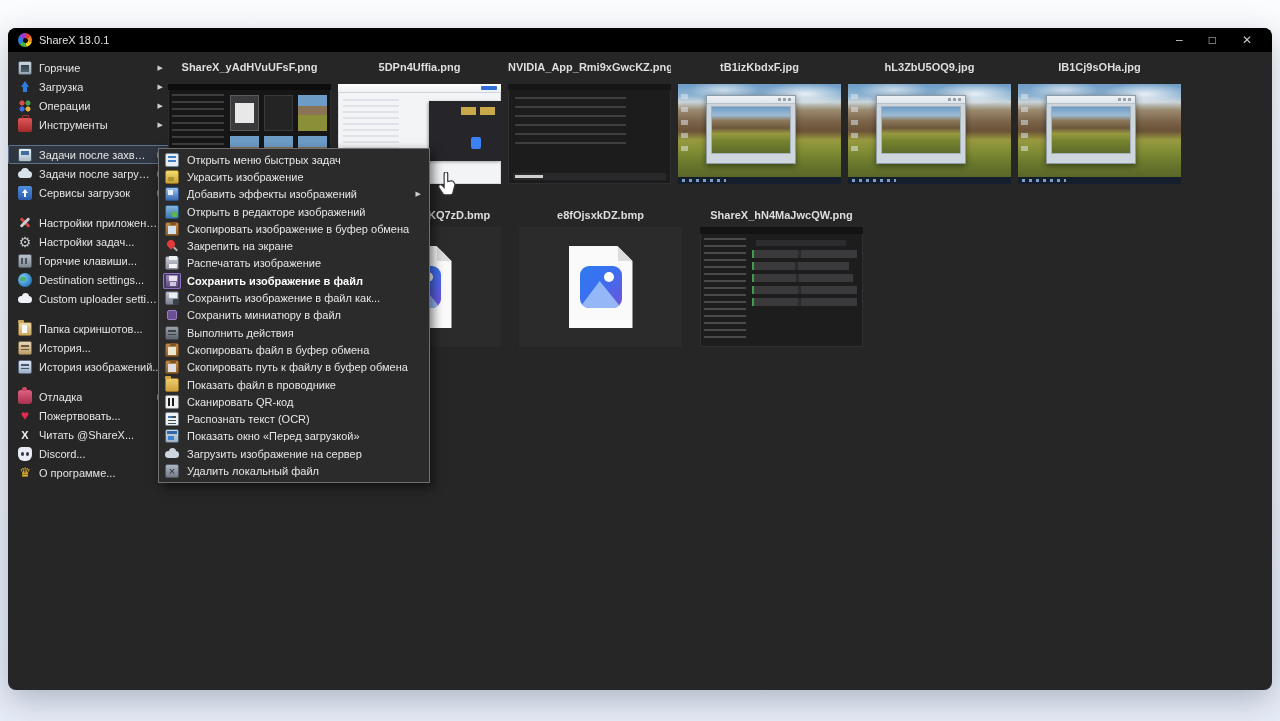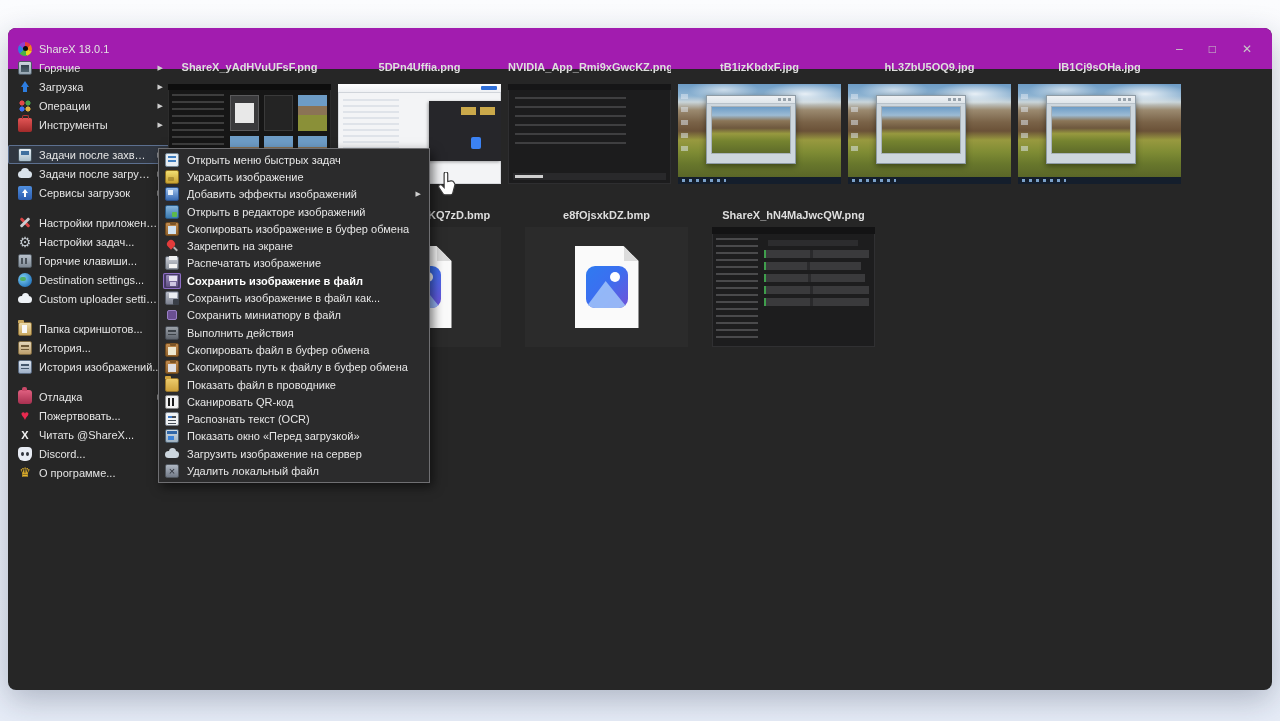--- a/index.html
+++ b/index.html
@@ -8,21 +8,21 @@
     background:linear-gradient(180deg,#fbfcfe 0%,#f0f3fa 45%,#e7edf8 100%);
     font-family:"Liberation Sans", sans-serif;
     -webkit-font-smoothing:antialiased;
   }
   
   .app {
     position:absolute; left:8px; top:28px; width:1264px; height:662px;
     background:#262626; border-radius:8px; overflow:hidden;
     box-shadow:0 10px 32px rgba(25,35,60,.28);
   }
-  .titlebar { height:41px; background:#a21caf; display:flex; align-items:center; padding:0 10px; }
+  .titlebar { height:24px; background:#000000; display:flex; align-items:center; padding:0 10px; }
   .logo {
     width:14px; height:14px; border-radius:50%; margin-right:7px; position:relative; flex:0 0 14px;
     background:conic-gradient(#e83a3a 0 55deg,#f08020 55deg 110deg,#f0d020 110deg 165deg,#48b048 165deg 225deg,#2e7ce0 225deg 300deg,#9040d0 300deg 360deg);
   }
   .logo::after { content:''; position:absolute; inset:4.5px; background:#0b0b0c; border-radius:50%; }
   .titletext { color:#e2e2e2; font-size:11px; }
   .wctrls { margin-left:auto; display:flex; align-items:center; gap:26px; color:#c8c8c8; font-size:12px; padding-right:10px; }
   .wctrls span { cursor:default; line-height:24px; }
 
   
@@ -140,21 +140,21 @@
   .mi-beforewin { background:linear-gradient(#cfd9e2,#9fb2c2); border:1px solid #4e6070; }
   .mi-beforewin::before { left:1px; right:1px; top:1px; height:3px; background:#2f66a8; }
   .mi-beforewin::after { left:2px; bottom:2px; width:6px; height:4px; background:#3b82d8; }
   .mi-upload2::before { left:0; top:4px; width:14px; height:7px; background:#cdd6de; border-radius:6px; }
   .mi-upload2::after { left:4px; top:1px; width:7px; height:7px; background:#cdd6de; border-radius:50%; }
   .mi-delete { background:linear-gradient(#aeb6c2,#737b88); border:1px solid #51575f; }
   .mi-delete::before { content:'×'; color:#2c3038; font-size:11px; line-height:12px; width:12px; text-align:center; left:0; top:0; }
 
   
   .row1 { position:absolute; left:160px; top:30px; display:grid; grid-template-columns:repeat(6,163px); gap:7px; }
-  .row2 { position:absolute; left:330px; top:178px; display:grid; grid-template-columns:repeat(3,163px); gap:24px; }
+  .row2 { position:absolute; left:330px; top:178px; display:grid; grid-template-columns:repeat(3,163px); gap:18px; }
   .fname { height:18px; line-height:18px; text-align:center; color:#dedede; font-size:11px; font-weight:bold; margin-bottom:8px; white-space:nowrap; overflow:hidden; }
   .row2 .fname { margin-bottom:3px; }
   .fname.clip { text-align:left; padding-left:90px; }
   .timg { height:100px; position:relative; overflow:hidden; background:#2e2e2e; }
   .row2 .timg { height:120px; }
 
   
   .art-landscape { background:
     radial-gradient(60px 16px at 78% 10%, rgba(255,255,255,.8), rgba(255,255,255,0) 70%),
     radial-gradient(50px 14px at 28% 6%, rgba(255,255,255,.6), rgba(255,255,255,0) 70%),

